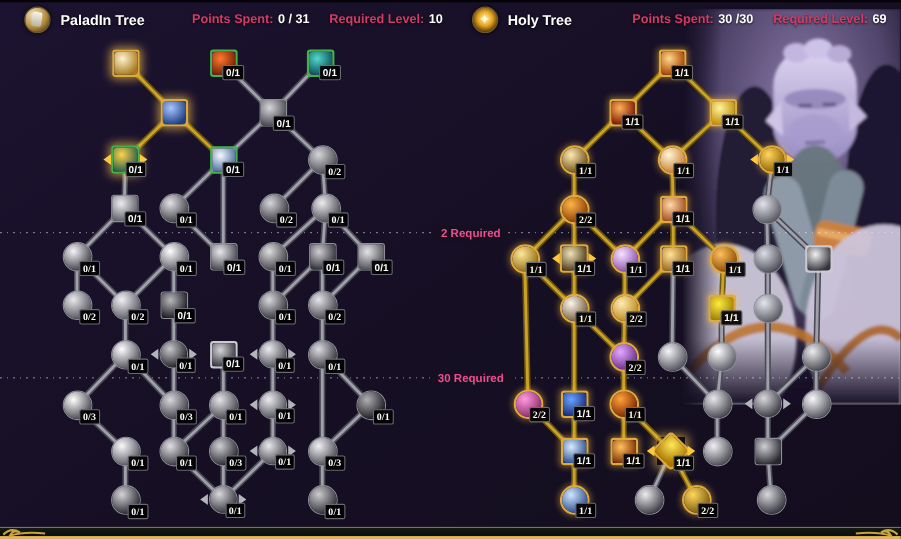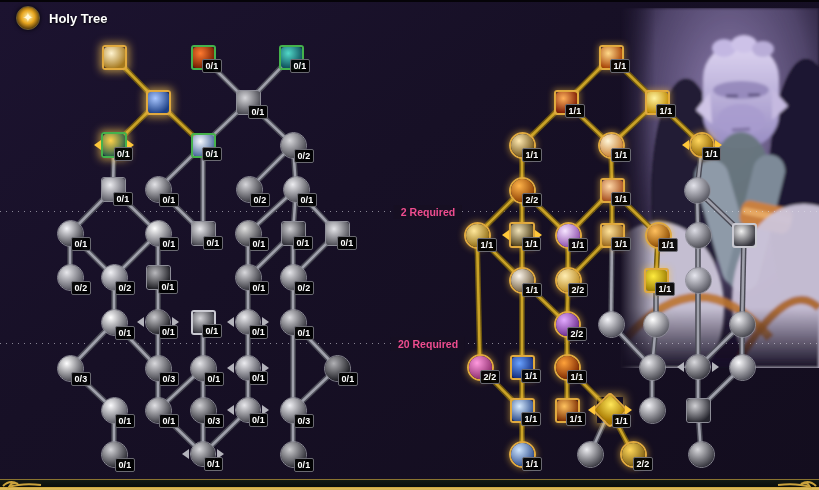--- a/index.html
+++ b/index.html
@@ -33,21 +33,21 @@
   #artwork{position:absolute;z-index:2;pointer-events:none;
            -webkit-mask-image:linear-gradient(90deg,transparent 0,#000 18%),linear-gradient(180deg,#000 62%,transparent 97%);
            -webkit-mask-composite:source-in;
            mask-image:linear-gradient(90deg,transparent 0,#000 18%);}
   #edges{position:absolute;left:0;top:0;z-index:10;pointer-events:none;}
   #nodes{position:absolute;left:0;top:0;width:819px;height:490px;z-index:20;}
   
   .node{position:absolute;box-sizing:border-box;}
   .node .face{width:100%;height:100%;box-sizing:border-box;border-radius:inherit;}
   .node.sq{border-radius:3px;}
-  .node.ci{border-radius:50%;}
+  .node.ci{border-radius:50%;font-family:Liberation Serif, serif;}
   .node.b-gold{border:2px solid #e0a93e;}
   .node.b-green{border:2px solid #44b24c;}
   .node.b-gray{border:1px solid #8d8d97;}
   .node.b-silver{border:2px solid #cacad2;}
   .node.glow{box-shadow:0 0 9px 2px rgba(255,205,80,.65);}
   .node.lit{box-shadow:0 0 6px 1px rgba(255,195,60,.45);}
   .badge{position:absolute;right:-8px;bottom:-5px;background:rgba(0,0,0,.92);color:#fff;
          font-size:9px;font-weight:bold;line-height:10px;padding:1px 2px;border-radius:2px;
          border:1px solid #6a6a72;letter-spacing:.2px;z-index:2;}
   .arrow{position:absolute;top:50%;transform:translateY(-50%);width:0;height:0;
@@ -117,30 +117,42 @@
 
       <ellipse cx="38" cy="300" rx="66" ry="86" fill="#d6d0e2" opacity=".9"></ellipse>
       <ellipse cx="184" cy="292" rx="72" ry="96" fill="#ccc4da" opacity=".95"></ellipse>
       <path d="M6,330 Q80,248 150,330" stroke="#bc742f" stroke-width="9" fill="none" opacity=".9"></path>
       <path d="M120,350 Q170,270 199,300" stroke="#ab6526" stroke-width="8" fill="none" opacity=".9"></path>
       <rect x="0" y="300" width="199" height="60" fill="url(#fadeL)"></rect>
     </g>
   </svg>
 
   <div class="hdr">
+    <div class="hdr-half left">
+      <span class="tree-icon paladin"></span>
+      <span class="tree-title">PaladIn Tree</span>
+      <span class="hdr-stats">
+        <span><span class="stat-label">Points Spent:</span><span class="stat-value">0 / 31</span></span>
+        <span><span class="stat-label">Required Level:</span><span class="stat-value">10</span></span>
+      </span>
+    </div>
     <div class="hdr-half right">
       <span class="tree-icon holy">✦</span>
       <span class="tree-title">Holy Tree</span>
+      <span class="hdr-stats">
+        <span><span class="stat-label">Points Spent:</span><span class="stat-value">30 /30</span></span>
+        <span><span class="stat-label">Required Level:</span><span class="stat-value">69</span></span>
+      </span>
     </div>
   </div>
 
   <div class="divider" id="div0" style="top: 209px;"></div>
   <div class="divider" id="div1" style="top: 341px;"></div>
   <span class="divider-label" id="divlab0" style="left: 428px; top: 210px;">2 Required</span>
-  <span class="divider-label" id="divlab1" style="left: 428px; top: 342px;">20 Required</span>
+  <span class="divider-label" id="divlab1" style="left: 428px; top: 342px;">30 Required</span>
 
   <svg id="edges" width="819" height="490">
       <line x1="114" y1="55" x2="158" y2="100" stroke="#6b5410" stroke-width="5.5"></line>
       <line x1="158" y1="100" x2="114" y2="143" stroke="#6b5410" stroke-width="5.5"></line>
       <line x1="158" y1="100" x2="203" y2="143" stroke="#6b5410" stroke-width="5.5"></line>
       <line x1="203" y1="55" x2="248" y2="100" stroke="#4a4a55" stroke-width="5.5"></line>
       <line x1="291" y1="55" x2="248" y2="100" stroke="#4a4a55" stroke-width="5.5"></line>
       <line x1="248" y1="100" x2="203" y2="143" stroke="#4a4a55" stroke-width="5.5"></line>
       <line x1="248" y1="100" x2="293" y2="143" stroke="#4a4a55" stroke-width="5.5"></line>
       <line x1="114" y1="143" x2="113" y2="187" stroke="#4a4a55" stroke-width="5.5"></line>

